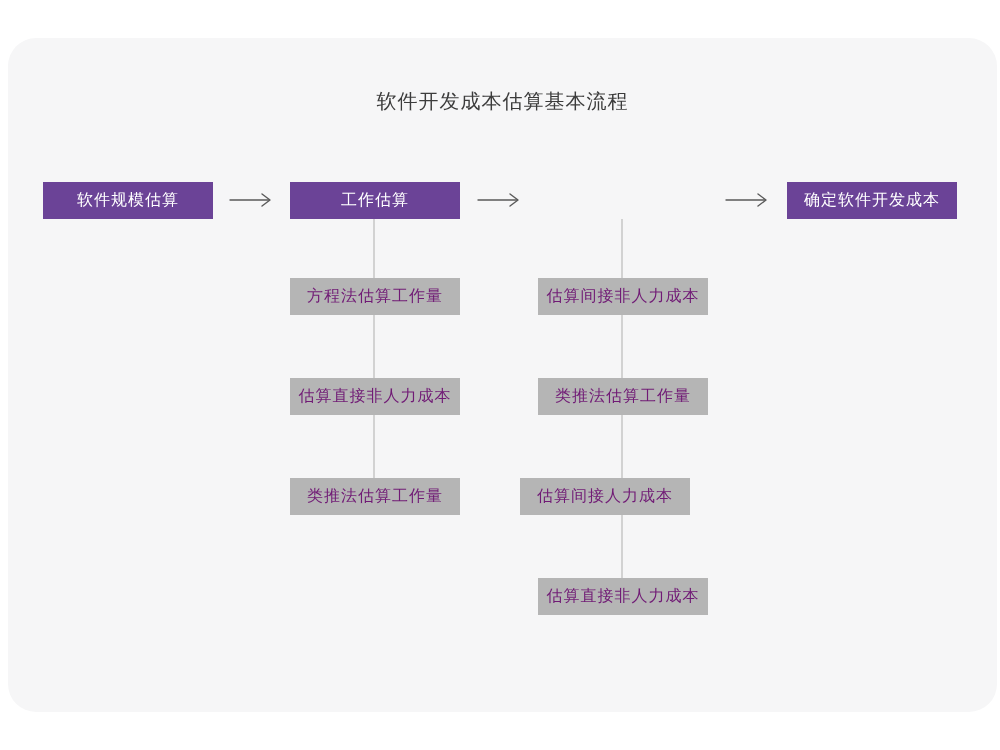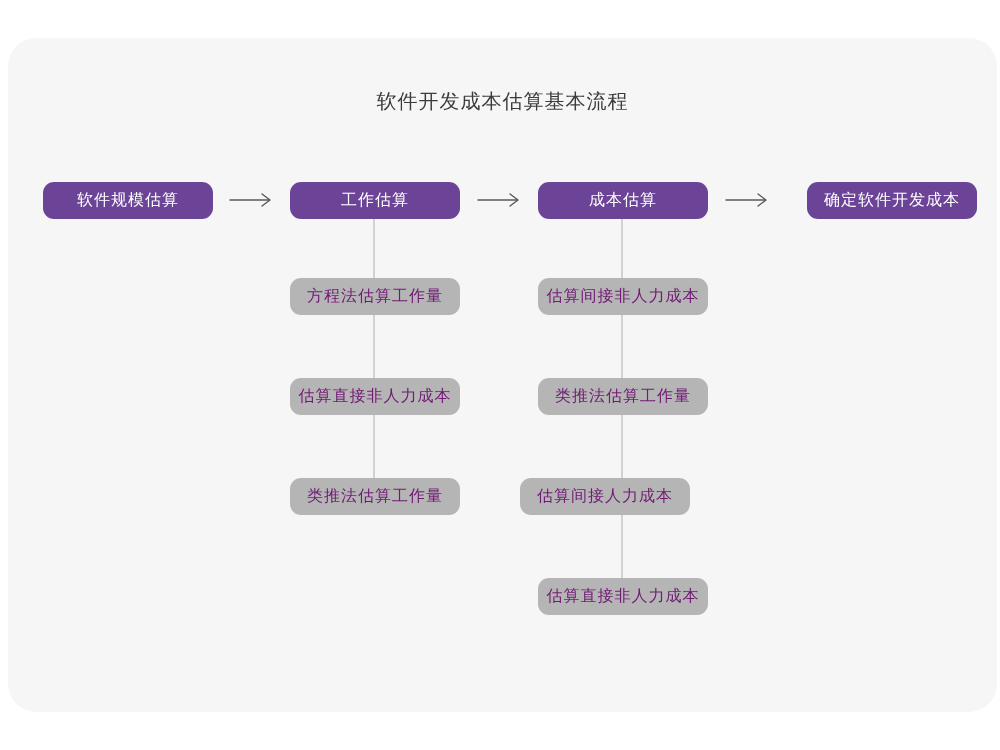--- a/index.html
+++ b/index.html
@@ -34,21 +34,21 @@
     text-align: center;
     font-size: 20px;
     font-weight: 400;
     letter-spacing: 1px;
     color: var(--title-text, #3c3c3c);
   }
   .node {
     position: absolute;
     width: 170px;
     height: 37px;
-    border-radius: 11px;
+    border-radius: 0;
     display: flex;
     align-items: center;
     justify-content: center;
     font-size: 16px;
     letter-spacing: 1px;
     white-space: nowrap;
     z-index: 2;
   }
   .node.main {
     background: var(--primary, #6b4397);
@@ -94,28 +94,27 @@
       <path d="M33 2 L41 8 L33 14"></path>
     </svg>
 
     <div class="node main" style="left:282px; top:144px;">工作估算</div>
 
     <svg class="arrow" style="left:469px; top:154px;" width="44" height="16" viewBox="0 0 44 16">
       <line x1="1" y1="8" x2="40" y2="8"></line>
       <path d="M33 2 L41 8 L33 14"></path>
     </svg>
 
-    <div class="node main" style="left:530px; top:144px;">成本估算</div>
 
     <svg class="arrow" style="left:717px; top:154px;" width="44" height="16" viewBox="0 0 44 16">
       <line x1="1" y1="8" x2="40" y2="8"></line>
       <path d="M33 2 L41 8 L33 14"></path>
     </svg>
 
-    <div class="node main" style="left:779px; top:144px;margin-left:20px;">确定软件开发成本</div>
+    <div class="node main" style="left:779px; top:144px;">确定软件开发成本</div>
 
     <div class="node sub" style="left:282px; top:240px;">方程法估算工作量</div>
     <div class="node sub" style="left:282px; top:340px;">估算直接非人力成本</div>
     <div class="node sub" style="left:282px; top:440px;">类推法估算工作量</div>
 
     <div class="node sub" style="left:530px; top:240px;">估算间接非人力成本</div>
     <div class="node sub" style="left:530px; top:340px;">类推法估算工作量</div>
     <div class="node sub" style="left:512px; top:440px;text-align:center;">估算间接人力成本</div>
     <div class="node sub" style="left:530px; top:540px;">估算直接非人力成本</div>
 

